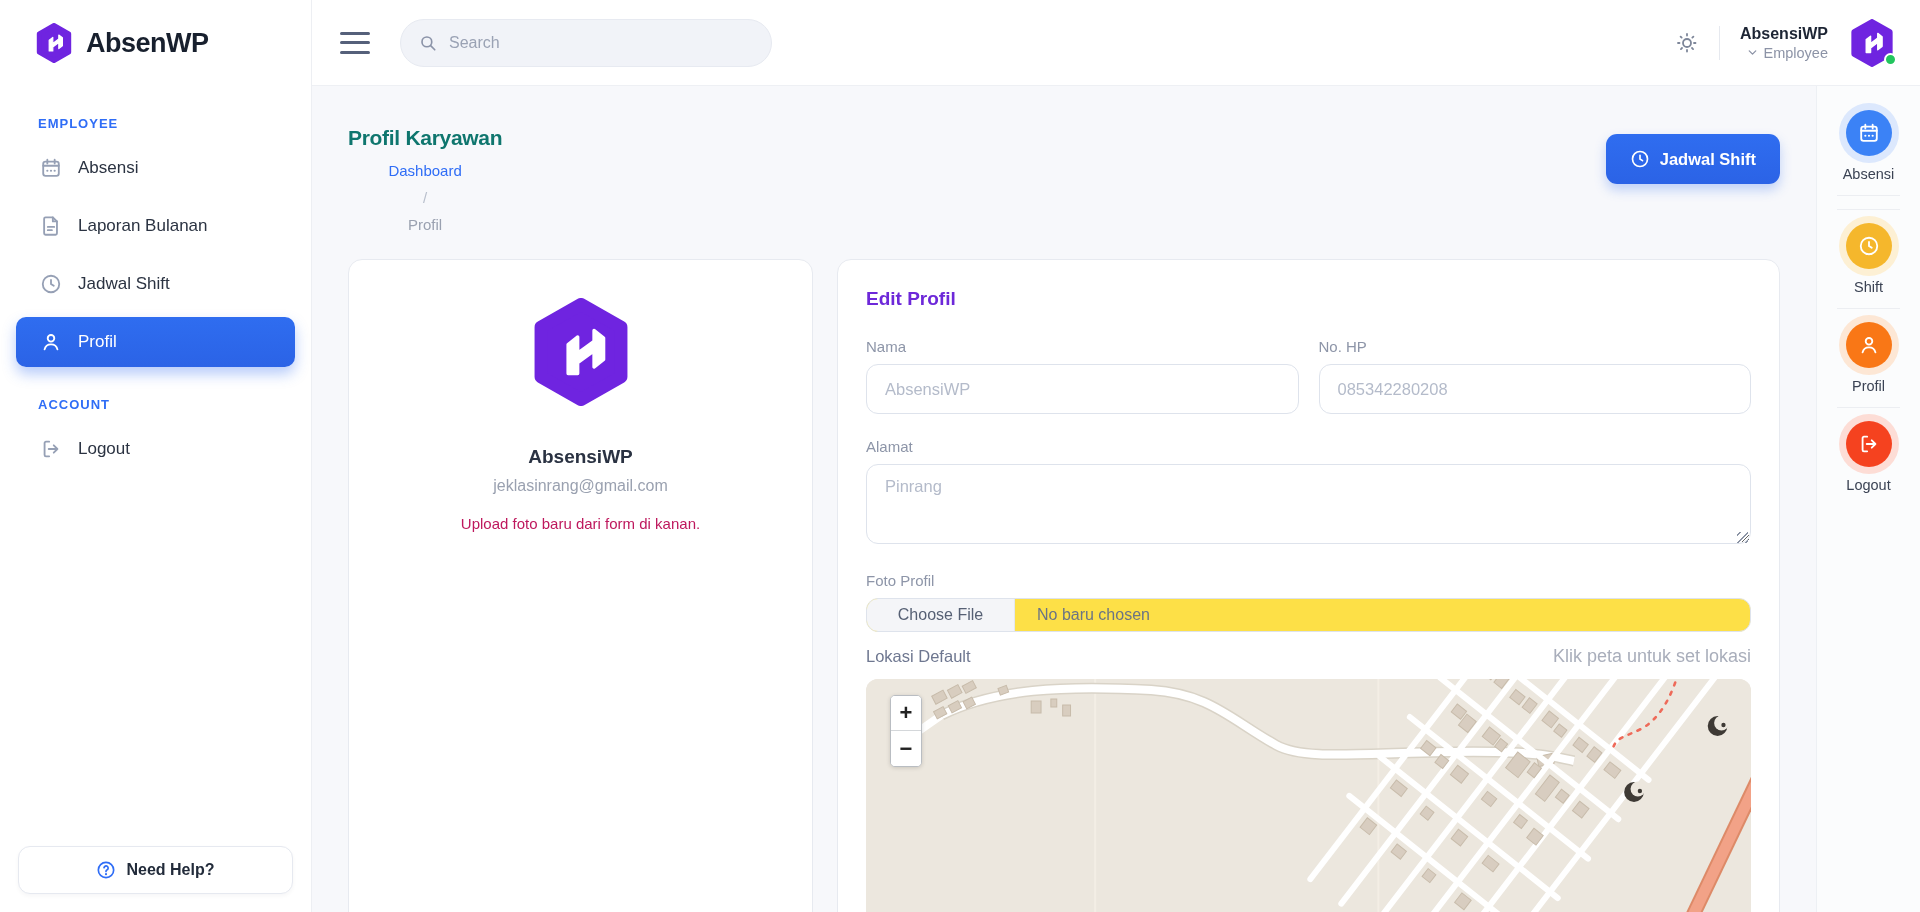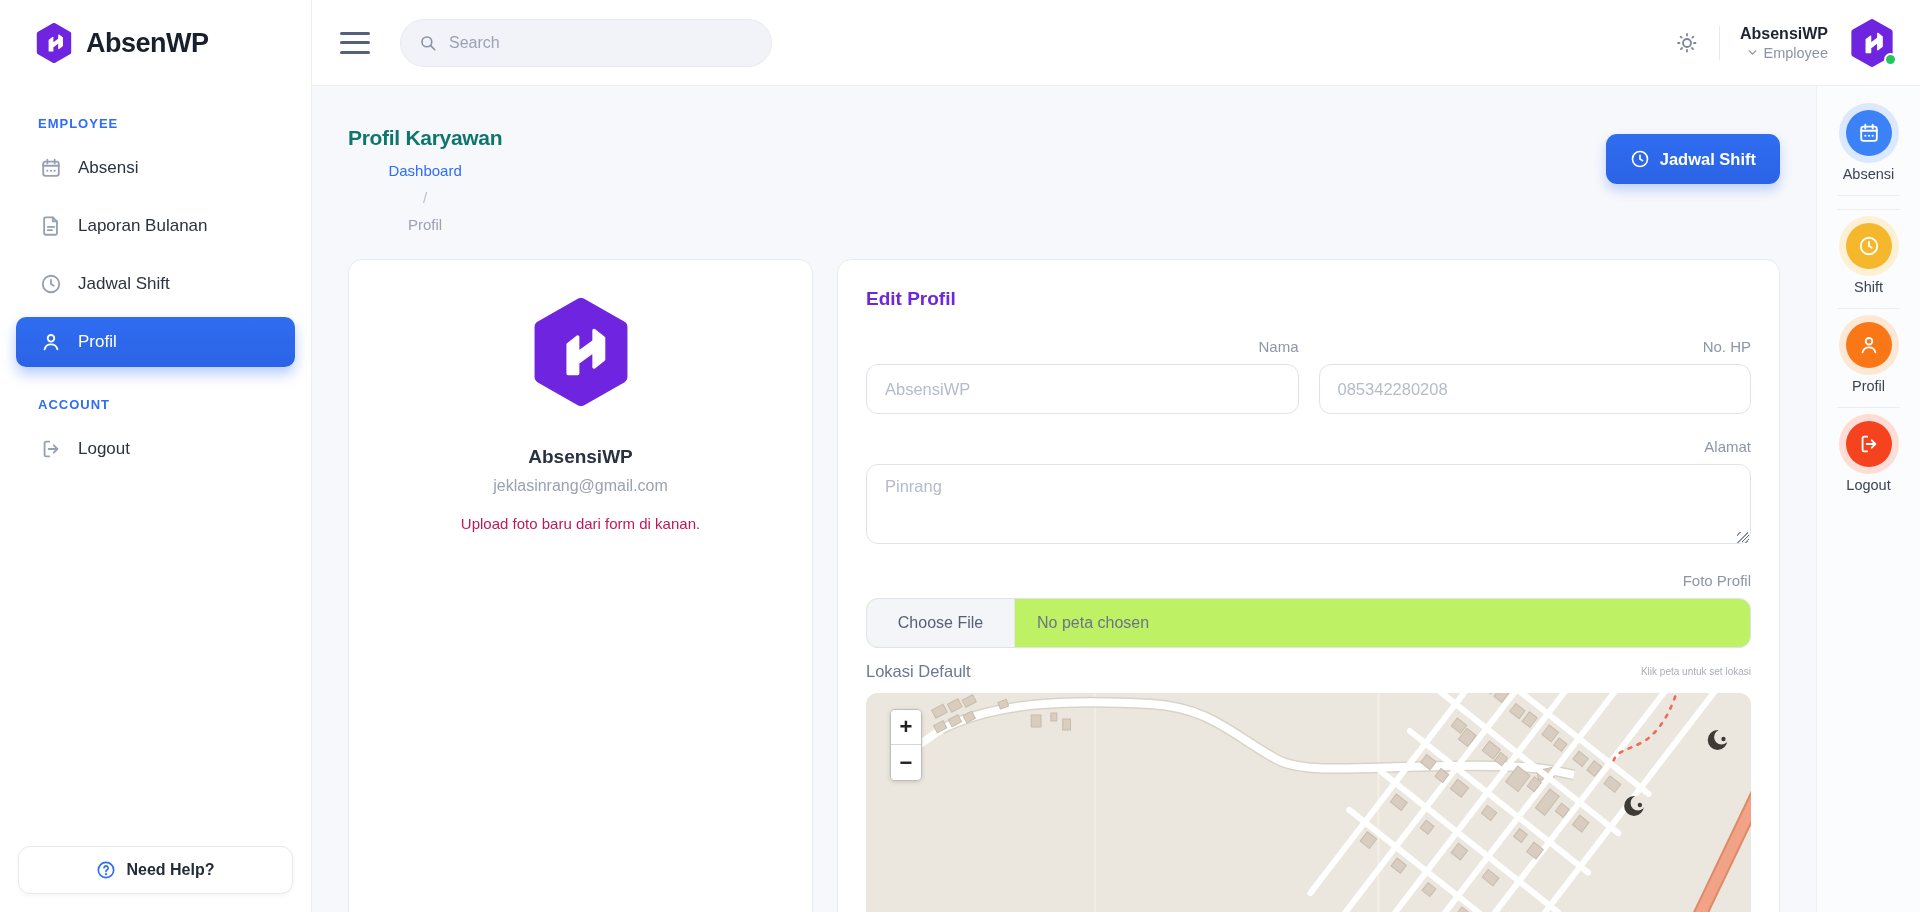--- a/index.html
+++ b/index.html
@@ -60,33 +60,33 @@
   .card { background:#ffffff; border:1px solid #e7eaf0; border-radius:14px; }
   .profile-card { width:465px; height:860px; display:flex; flex-direction:column; align-items:center; padding-top:38px; }
   .pc-name { margin-top:40px; font-size:19px; font-weight:700; color:#2a3242; }
   .pc-email { margin-top:9px; font-size:16px; color:#9aa1b0; }
   .pc-hint { margin-top:20px; font-size:15px; color:#be185d; }
 
   .form-card { flex:1; height:860px; padding:28px 28px 0 28px; }
   .form-title { font-size:19px; font-weight:700; color:#6d28d9; }
   .frow2 { display:flex; gap:20px; margin-top:28px; }
   .fcol { flex:1; }
-  .flabel { font-size:15px; color:#8d95a8; margin-bottom:9px;text-align:right; }
+  .flabel { font-size:15px; color:#8d95a8; margin-bottom:9px; }
   .finput { width:100%; height:50px; border:1px solid #dee3ec; border-radius:12px; padding:0 18px; font-size:16.5px; color:#b4bbca; background:#fff; outline:none; font-family:inherit; }
   .fgroup { margin-top:24px; }
   .ftextarea { width:100%; height:80px; border:1px solid #dee3ec; border-radius:12px; padding:12px 18px; font-size:16.5px; color:#b4bbca; background:#fff; outline:none; resize:vertical; font-family:inherit; position:relative; }
   .ta-wrap { position:relative; }
   .ta-grip { position:absolute; right:3px; bottom:5px; width:11px; height:11px; background:repeating-linear-gradient(135deg, transparent 0 2px, #8b93a4 2px 3.5px, transparent 3.5px 5.5px); pointer-events:none; }
-  .filebox { display:flex; height:50px; border:1px solid #dee3ec; border-radius:12px; overflow:hidden; background:#bef264; align-items:stretch; cursor:pointer; }
+  .filebox { display:flex; height:34px; border:1px solid #dee3ec; border-radius:12px; overflow:hidden; background:#fde047; align-items:stretch; cursor:pointer; }
   .file-btn { width:148px; background:#f4f5f8; border-right:1px solid #e3e7ee; display:flex; align-items:center; justify-content:center; font-size:16px; color:#566074; }
   .file-status { display:flex; align-items:center; padding-left:22px; font-size:16px; color:#6b7485; }
   .fhelp { margin-top:11px; font-size:14px; color:#a0a7b7; }
   .lokasi-row { margin-top:14px; display:flex; justify-content:space-between; align-items:center; }
   .lokasi-label { font-size:16.5px; color:#6e7790; }
-  .lokasi-hint { font-size:10px; color:#a9aebb; }
+  .lokasi-hint { font-size:18px; color:#a9aebb; }
 
   
   .map { margin-top:12px; height:280px; border-radius:12px; overflow:hidden; position:relative; background:#ece7de; }
   .map svg.mapart { position:absolute; inset:0; }
   .zoomctl { position:absolute; left:24px; top:16px; width:32px; background:#ffffff; border:1px solid #b9bdc2; border-radius:5px; overflow:hidden; box-shadow:0 1px 4px rgba(0,0,0,.15); z-index:3; }
   .zbtn { height:35px; display:flex; align-items:center; justify-content:center; font-size:22px; font-weight:700; color:#222; cursor:pointer; background:#fff; }
   .zbtn:first-child { border-bottom:1px solid #d4d7da; }
 
   .hexsym { display:block; }
 </style>
@@ -320,21 +320,21 @@
         <div class="ta-wrap">
           <textarea class="ftextarea" style="">Pinrang</textarea>
           <span class="ta-grip"></span>
         </div>
       </div>
 
       <div class="fgroup">
         <div class="flabel">Foto Profil</div>
         <div class="filebox">
           <div class="file-btn">Choose File</div>
-          <div class="file-status">No peta chosen</div>
+          <div class="file-status">No baru chosen</div>
         </div>
       </div>
 
       <div class="lokasi-row">
         <span class="lokasi-label">Lokasi Default</span>
         <span class="lokasi-hint">Klik peta untuk set lokasi</span>
       </div>
 
       <div class="map">
         <svg class="mapart" viewBox="0 0 900 280" width="100%" height="100%" preserveAspectRatio="none">

